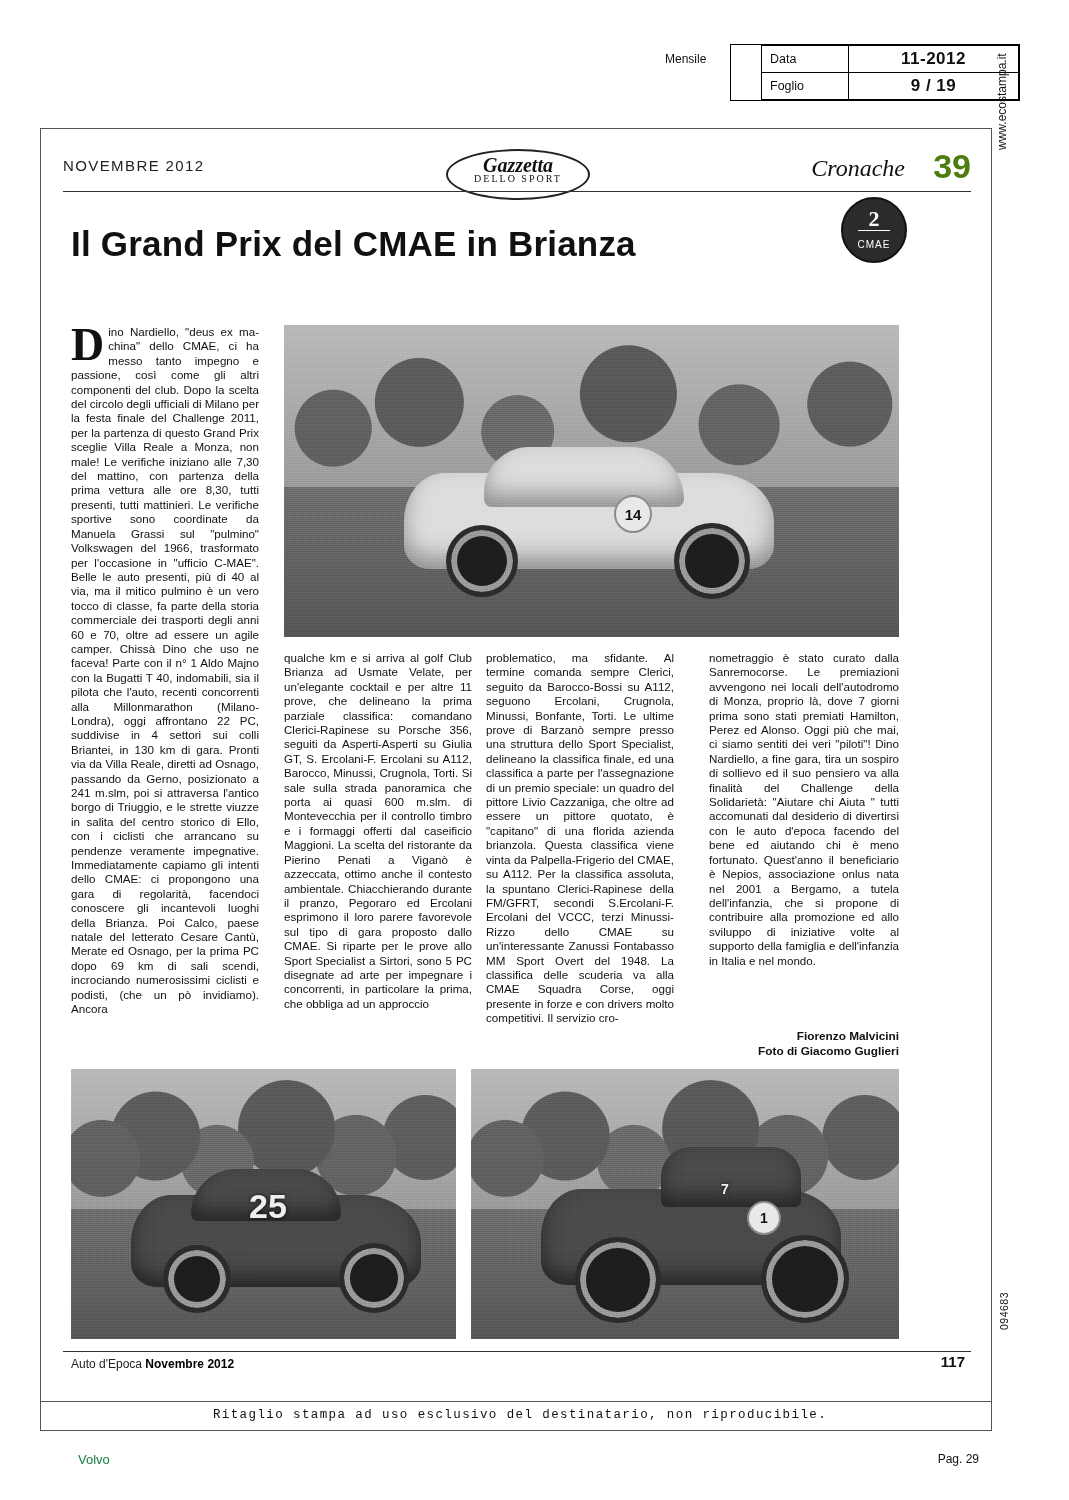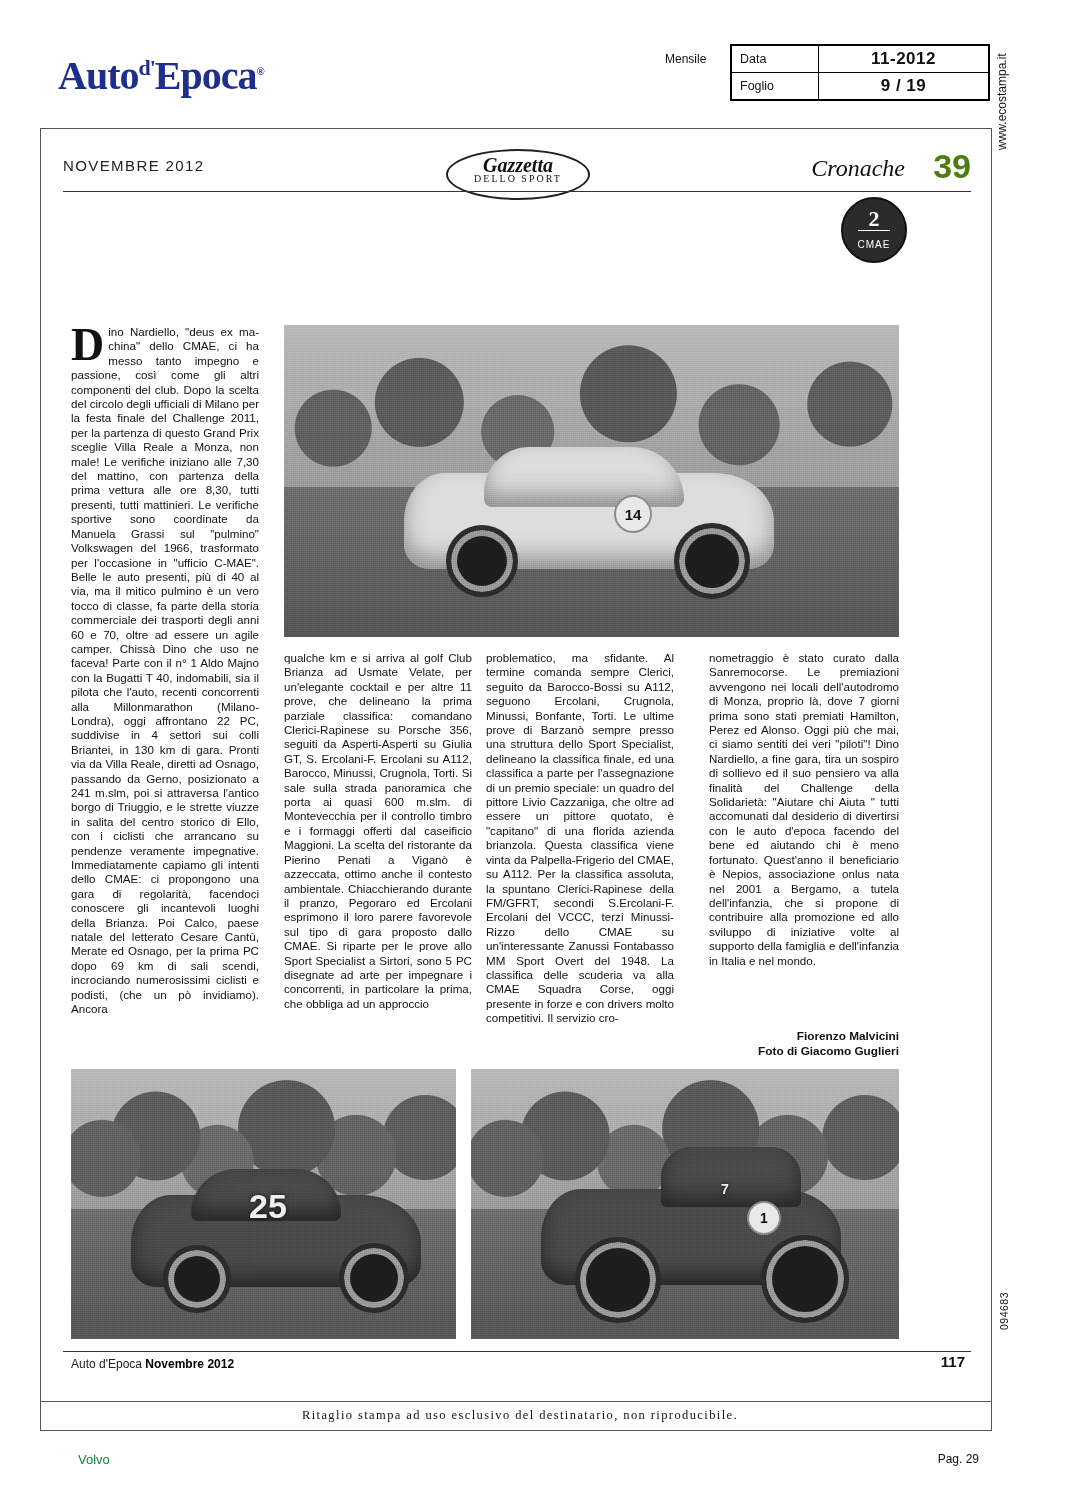--- a/index.html
+++ b/index.html
@@ -49,20 +49,21 @@
     left: 625px; top: 14px;
     font-size: 12px;
     color: #111;
   }
   .databox {
     position: absolute;
     left: 690px; top: 6px;
     width: 258px;
     border: 1px solid #000;
     border-collapse: collapse;
+    padding-left: 30px;
   }
   .databox table {
     border-collapse: collapse;
     width: 100%;
   }
   .databox td {
     border: 1px solid #000;
     height: 26px;
     font-size: 13px;
     padding: 0 8px;
@@ -92,21 +93,21 @@
     position: absolute;
     left: 40px; top: 1400px;
     width: 950px; height: 30px;
     border: 1px solid #555;
     border-top: none;
     display: flex;
     align-items: center;
     justify-content: center;
   }
   .clipnote span {
-    font-family: Liberation Serif, serif;
+    font-family: Liberation Mono, monospace;
     font-size: 12.5px;
     letter-spacing: 1.4px;
     margin-left: 8px;
   }
 
   
   .sidetext {
     position: absolute;
     left: 995px; top: 150px;
     font-size: 12px;
@@ -377,23 +378,20 @@
     font-size: 12px;
     color: #111;
   }
 </style>
 </head>
 <body>
 
 <div class="page">
 
   <div class="masthead">
-    <div class="logo">
-      <span>Auto</span><span class="sup">d'</span><span>Epoca</span><span class="reg">®</span>
-    </div>
     <div class="mensile">Mensile</div>
     <div class="databox">
       <table>
         <tbody>
             <tr>
           <td class="lbl">Data</td>
           <td class="val">11-2012</td>
         </tr>
         <tr>
           <td class="lbl">Foglio</td>
@@ -417,20 +415,21 @@
             <span>Gazzetta</span>
             <small>DELLO SPORT</small>
           </span>
         </span>
       </div>
       <div class="cronache">Cronache</div>
       <div class="pagenum">39</div>
     </div>
     <div class="hrule"></div>
 
+    <h1 class="title">Il Grand Prix del CMAE in Brianza</h1>
     <div class="cmae-badge">
       <span class="num">2</span>
       <span class="lbl">CMAE</span>
     </div>
 
     <div class="photo photo-main">
       <div class="sky"></div>
       <div class="trees"></div>
       <div class="ground"></div>
       <div class="car" style="left:120px; top:148px; width:370px; height:96px;"></div>

